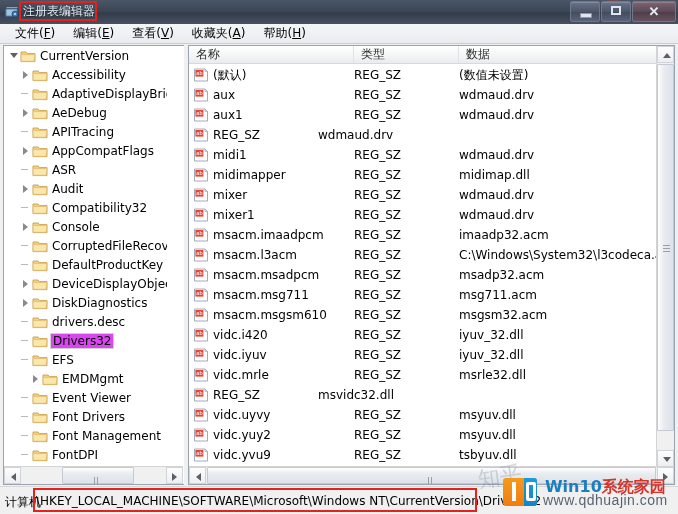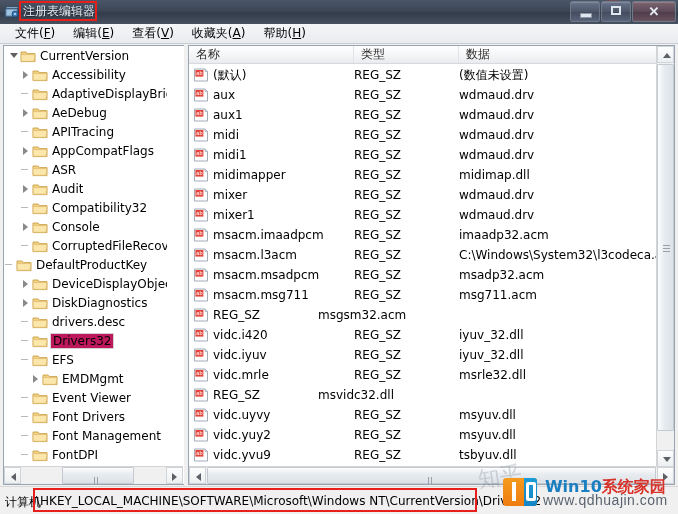--- a/index.html
+++ b/index.html
@@ -207,21 +207,21 @@
   }
   .folder {
     width: 16px; height: 14px;
     flex: 0 0 16px;
     margin-right: 4px;
     position: relative;
   }
   .folder svg { display:block; }
   .tlabel { overflow: hidden; }
   .tnode.selected .tlabel {
-    background: #be185d;
+    background: #d946ef;
     border: 1px solid #d2d2d2;
     padding: 0 2px;
     margin: 0 -2px;
     border-radius: 1px;
   }
 
   
   .vscroll {
     position: absolute;
     width: 17px;
@@ -623,21 +623,21 @@
           <div class="tnode" style="padding-left: 16px;">
             <span class="dash"></span>
             <span class="folder">
               <svg width="16" height="14" viewBox="0 0 16 14">
                 <path d="M1 3 L6 3 L7.4 4.6 L15 4.6 L15 12.6 L1 12.6 Z" fill="#f3d082" stroke="#c9a24a" stroke-width="0.9"></path>
                 <path d="M1 5.6 L15 5.6 L14 12.3 L1.3 12.3 Z" fill="#fbe6ac" stroke="#d9b463" stroke-width="0.6"></path>
               </svg>
             </span>
             <span class="tlabel">CorruptedFileRecovery</span>
           </div>
-          <div class="tnode" style="">
+          <div class="tnode" style="padding-left: 16px;">
             <span class="dash"></span>
             <span class="folder">
               <svg width="16" height="14" viewBox="0 0 16 14">
                 <path d="M1 3 L6 3 L7.4 4.6 L15 4.6 L15 12.6 L1 12.6 Z" fill="#f3d082" stroke="#c9a24a" stroke-width="0.9"></path>
                 <path d="M1 5.6 L15 5.6 L14 12.3 L1.3 12.3 Z" fill="#fbe6ac" stroke="#d9b463" stroke-width="0.6"></path>
               </svg>
             </span>
             <span class="tlabel">DefaultProductKey</span>
           </div>
           <div class="tnode" style="padding-left: 16px;">
@@ -832,21 +832,20 @@
           </div>
           <div class="lrow">
             <span class="ab-icon">
               <svg width="16" height="14" viewBox="0 0 16 14">
                 <path d="M1.5 1 L12 1 L14.5 3.5 L14.5 13 L1.5 13 Z" fill="#ffffff" stroke="#9aa3b0" stroke-width="0.9"></path>
                 <path d="M12 1 L12 3.5 L14.5 3.5 Z" fill="#e6eaf0" stroke="#9aa3b0" stroke-width="0.6"></path>
                 <rect x="2.4" y="2" width="8" height="6.6" fill="#e2443a"></rect>
                 <text x="6.4" y="7.3" font-size="5.6" fill="#ffffff" text-anchor="middle" font-family="Liberation Sans, sans-serif">ab</text>
               </svg>
             </span>
-            <span class="cell-name">midi</span>
             <span class="cell-type">REG_SZ</span>
             <span class="cell-data">wdmaud.drv</span>
           </div>
           <div class="lrow">
             <span class="ab-icon">
               <svg width="16" height="14" viewBox="0 0 16 14">
                 <path d="M1.5 1 L12 1 L14.5 3.5 L14.5 13 L1.5 13 Z" fill="#ffffff" stroke="#9aa3b0" stroke-width="0.9"></path>
                 <path d="M12 1 L12 3.5 L14.5 3.5 Z" fill="#e6eaf0" stroke="#9aa3b0" stroke-width="0.6"></path>
                 <rect x="2.4" y="2" width="8" height="6.6" fill="#e2443a"></rect>
                 <text x="6.4" y="7.3" font-size="5.6" fill="#ffffff" text-anchor="middle" font-family="Liberation Sans, sans-serif">ab</text>
@@ -949,20 +948,21 @@
           </div>
           <div class="lrow">
             <span class="ab-icon">
               <svg width="16" height="14" viewBox="0 0 16 14">
                 <path d="M1.5 1 L12 1 L14.5 3.5 L14.5 13 L1.5 13 Z" fill="#ffffff" stroke="#9aa3b0" stroke-width="0.9"></path>
                 <path d="M12 1 L12 3.5 L14.5 3.5 Z" fill="#e6eaf0" stroke="#9aa3b0" stroke-width="0.6"></path>
                 <rect x="2.4" y="2" width="8" height="6.6" fill="#e2443a"></rect>
                 <text x="6.4" y="7.3" font-size="5.6" fill="#ffffff" text-anchor="middle" font-family="Liberation Sans, sans-serif">ab</text>
               </svg>
             </span>
+            <span class="cell-name">msacm.msgsm610</span>
             <span class="cell-type">REG_SZ</span>
             <span class="cell-data">msgsm32.acm</span>
           </div>
           <div class="lrow">
             <span class="ab-icon">
               <svg width="16" height="14" viewBox="0 0 16 14">
                 <path d="M1.5 1 L12 1 L14.5 3.5 L14.5 13 L1.5 13 Z" fill="#ffffff" stroke="#9aa3b0" stroke-width="0.9"></path>
                 <path d="M12 1 L12 3.5 L14.5 3.5 Z" fill="#e6eaf0" stroke="#9aa3b0" stroke-width="0.6"></path>
                 <rect x="2.4" y="2" width="8" height="6.6" fill="#e2443a"></rect>
                 <text x="6.4" y="7.3" font-size="5.6" fill="#ffffff" text-anchor="middle" font-family="Liberation Sans, sans-serif">ab</text>

